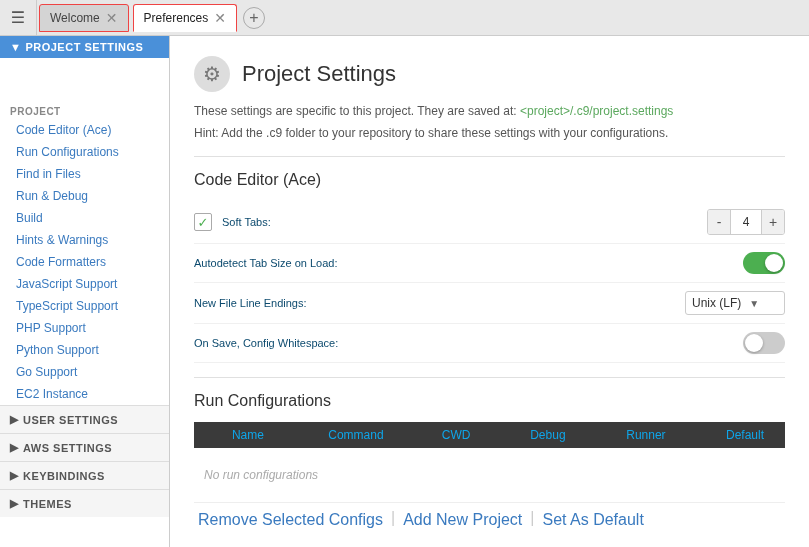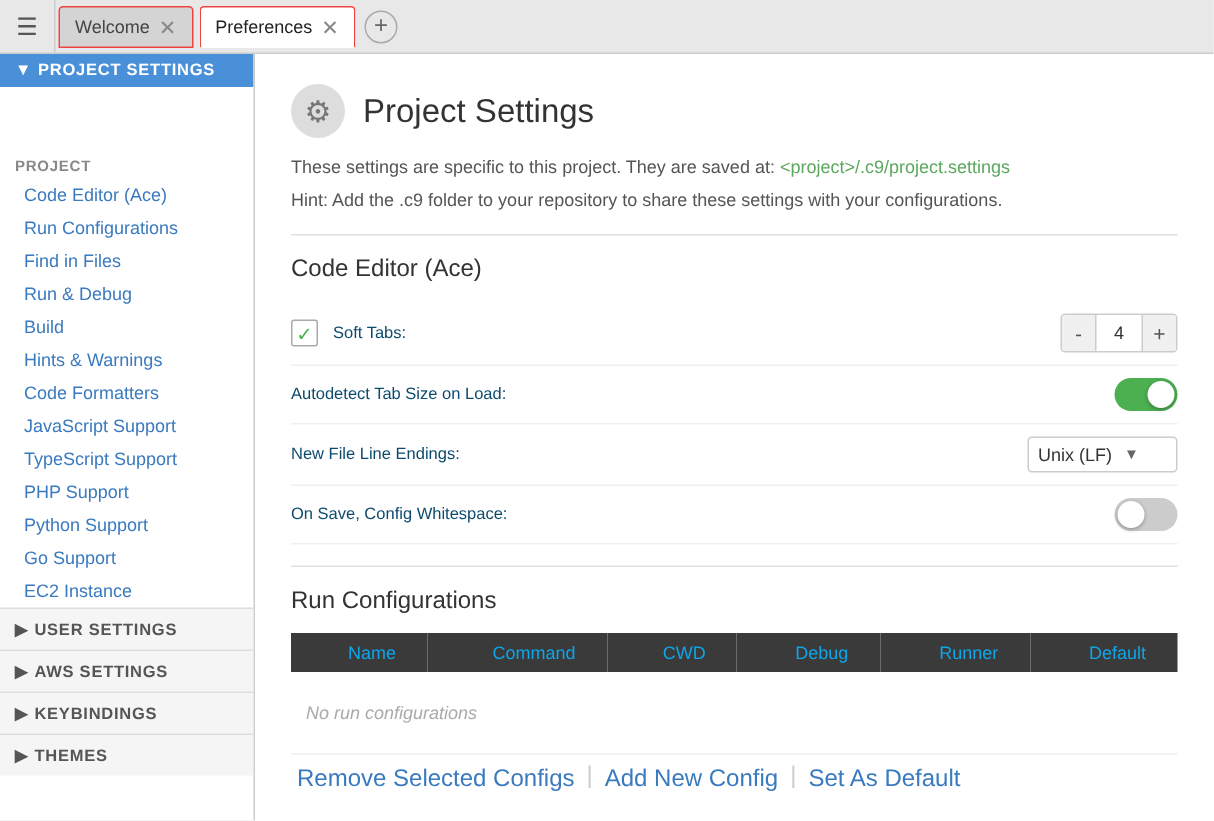--- a/index.html
+++ b/index.html
@@ -455,19 +455,19 @@
       <tbody>
         <tr class="no-data">
           <td colspan="6">No run configurations</td>
         </tr>
       </tbody>
     </table>
 
     <div class="table-actions">
       <span class="table-action-link">Remove Selected Configs</span>
       <span class="table-action-sep">|</span>
-      <span class="table-action-link">Add New Config</span>
+      <span class="table-action-link">Add New Project</span>
       <span class="table-action-sep">|</span>
       <span class="table-action-link">Set As Default</span>
     </div>
 
   </div>
 </div>
 
 </body></html>

